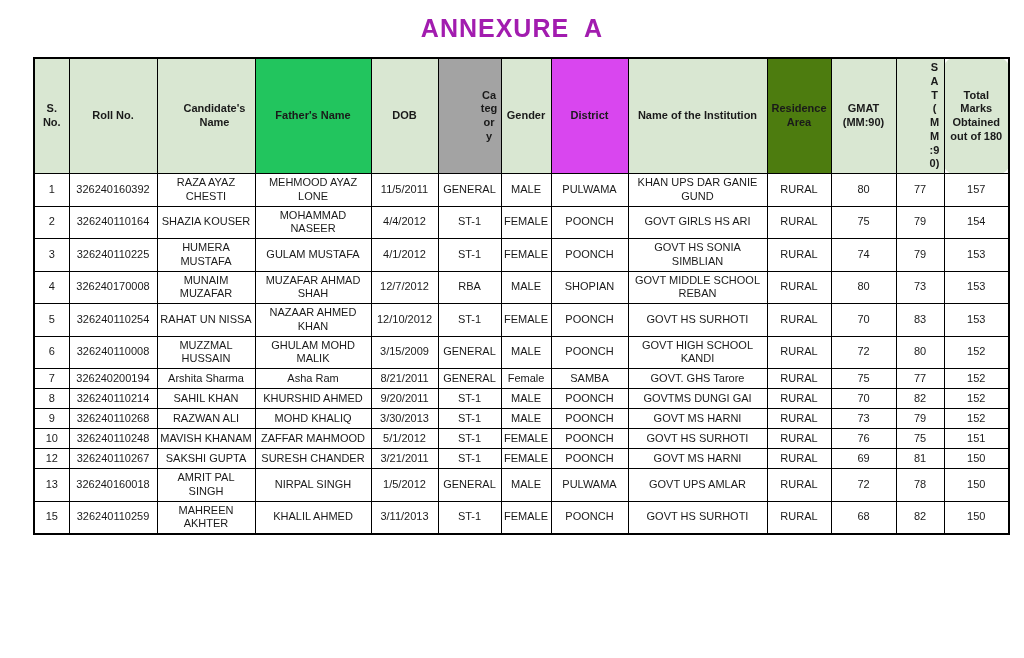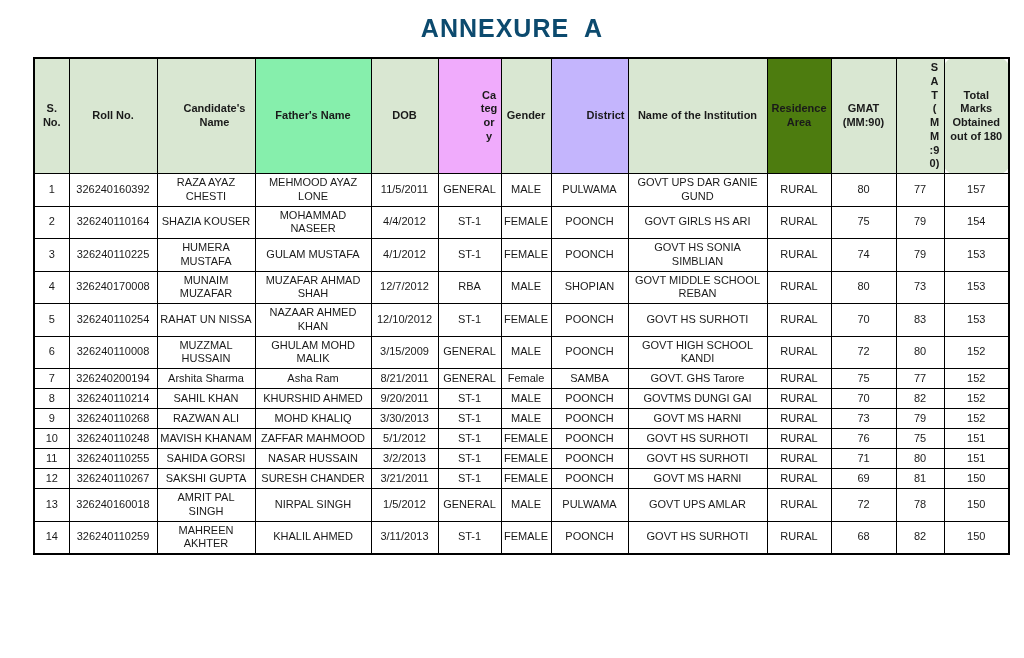--- a/index.html
+++ b/index.html
@@ -12,21 +12,21 @@
     color: #1a1a1a;
   }
   .page-title {
     text-align: center;
     font-size: 25px;
     font-weight: bold;
     letter-spacing: 1px;
     margin-top: 14px;
     margin-bottom: 14px;
     white-space: pre;
-    color: #0c4a6e;
+    color: #a21caf;
   }
   table.annexure {
     border-collapse: collapse;
     table-layout: fixed;
     margin-left: 33px;
     width: 975px;
     border: 2px solid #000000;
   }
   table.annexure th, table.annexure td {
     border: 1px solid #000000;
@@ -80,43 +80,43 @@
       <col class="c-res">
       <col class="c-gmat">
       <col class="c-sat">
     <col class="c-total">
   </colgroup>
   <thead>
     <tr>
         <th style="background: rgb(217, 231, 210);">S. No.</th>
         <th style="background: rgb(217, 231, 210); margin-left: 30px;">Roll No.</th>
         <th style="background: rgb(217, 231, 210); padding-left: 20px;">Candidate's Name</th>
-        <th style="background: #86efac;">Father's Name</th>
+        <th style="background: #22c55e;">Father's Name</th>
         <th style="background: rgb(217, 231, 210);">DOB</th>
-        <th style="background: #f0abfc; padding-left: 42px;">Category</th>
+        <th style="background: #a3a3a3; padding-left: 42px;">Category</th>
         <th style="background: rgb(217, 231, 210);">Gender</th>
-        <th style="background: #c4b5fd; text-align: right;">District</th>
+        <th style="background: #d946ef;">District</th>
         <th style="background: rgb(217, 231, 210);">Name of the Institution</th>
         <th style="background: #4d7c0f;">Residence Area</th>
         <th style="background: rgb(217, 231, 210); margin-left: 42px;">GMAT (MM:90)</th>
         <th style="background: rgb(217, 231, 210); padding-left: 32px;">SAT (MM:90)</th>
         <th style="background: rgb(217, 231, 210); border-radius: 10px;">Total Marks Obtained out of 180</th>
       </tr>
   </thead>
   <tbody>
       <tr>
         <td>1</td>
         <td>326240160392</td>
         <td>RAZA AYAZ CHESTI</td>
         <td>MEHMOOD AYAZ LONE</td>
         <td>11/5/2011</td>
         <td>GENERAL</td>
         <td>MALE</td>
         <td>PULWAMA</td>
-        <td>GOVT UPS DAR GANIE GUND</td>
+        <td>KHAN UPS DAR GANIE GUND</td>
         <td>RURAL</td>
         <td>80</td>
         <td>77</td>
         <td>157</td>
       </tr>
       <tr>
         <td>2</td>
         <td>326240110164</td>
         <td>SHAZIA KOUSER</td>
         <td>MOHAMMAD NASEER</td>
@@ -244,35 +244,20 @@
         <td>ST-1</td>
         <td>FEMALE</td>
         <td>POONCH</td>
         <td>GOVT HS SURHOTI</td>
         <td>RURAL</td>
         <td>76</td>
         <td>75</td>
         <td>151</td>
       </tr>
       <tr>
-        <td>11</td>
-        <td>326240110255</td>
-        <td>SAHIDA GORSI</td>
-        <td>NASAR HUSSAIN</td>
-        <td>3/2/2013</td>
-        <td>ST-1</td>
-        <td>FEMALE</td>
-        <td>POONCH</td>
-        <td>GOVT HS SURHOTI</td>
-        <td>RURAL</td>
-        <td>71</td>
-        <td>80</td>
-        <td>151</td>
-      </tr>
-      <tr>
         <td>12</td>
         <td>326240110267</td>
         <td>SAKSHI GUPTA</td>
         <td>SURESH CHANDER</td>
         <td>3/21/2011</td>
         <td>ST-1</td>
         <td>FEMALE</td>
         <td>POONCH</td>
         <td>GOVT MS HARNI</td>
         <td>RURAL</td>
@@ -289,21 +274,21 @@
         <td>GENERAL</td>
         <td>MALE</td>
         <td>PULWAMA</td>
         <td>GOVT UPS AMLAR</td>
         <td>RURAL</td>
         <td>72</td>
         <td>78</td>
         <td>150</td>
       </tr>
       <tr>
-        <td>14</td>
+        <td>15</td>
         <td>326240110259</td>
         <td>MAHREEN AKHTER</td>
         <td>KHALIL AHMED</td>
         <td>3/11/2013</td>
         <td>ST-1</td>
         <td>FEMALE</td>
         <td>POONCH</td>
         <td>GOVT HS SURHOTI</td>
         <td>RURAL</td>
         <td>68</td>

